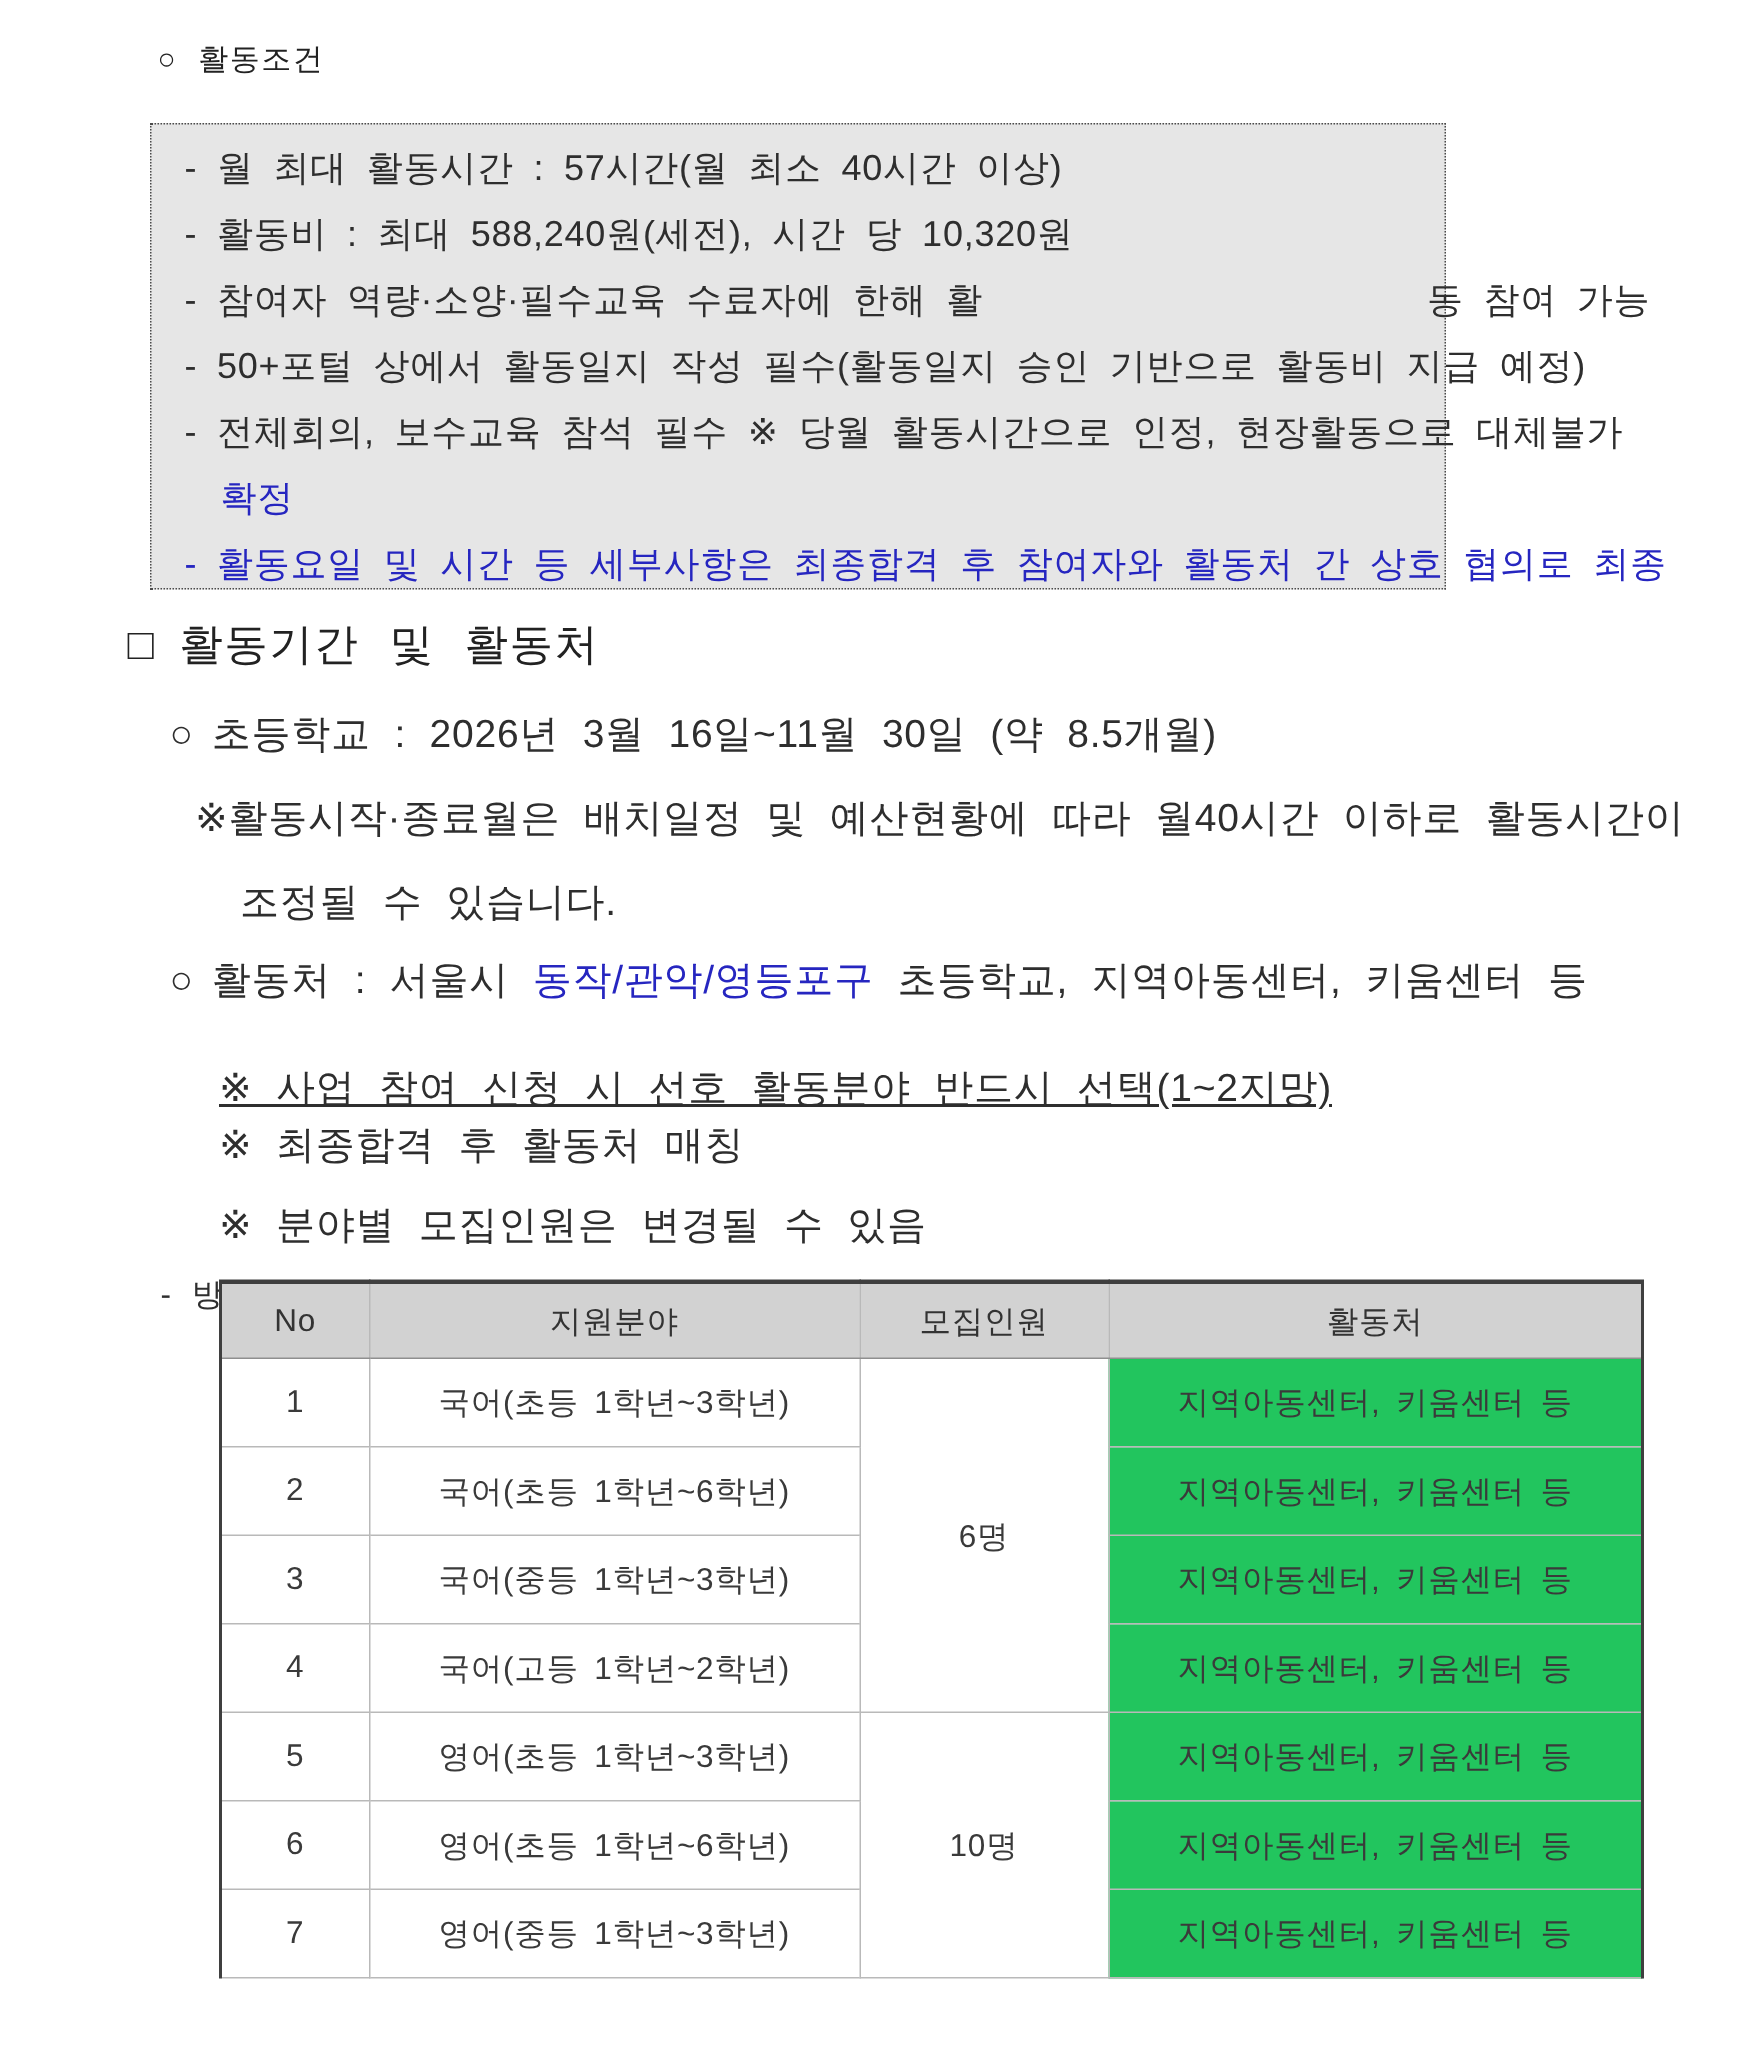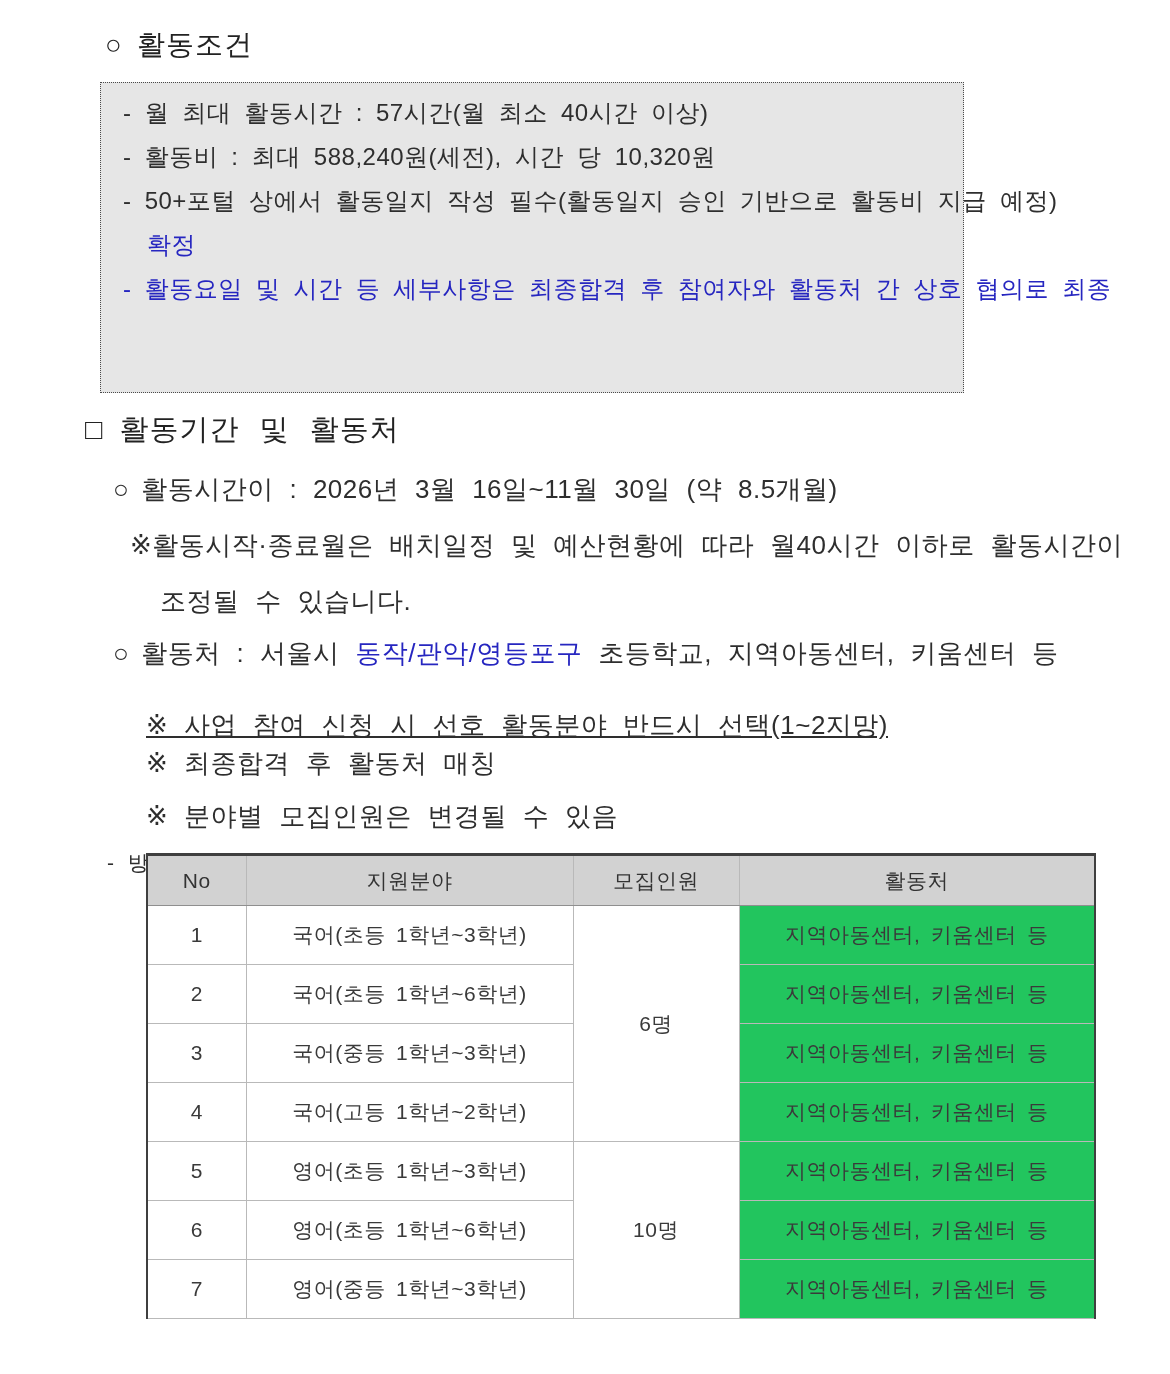--- a/index.html
+++ b/index.html
@@ -13,21 +13,21 @@
     height: 1374px;
     position: relative;
     font-family: "Liberation Sans", "DejaVu Sans", sans-serif;
     color: #2e2e2e;
   }
   .abs { position: absolute; }
 
   
   .h1 {
     left: 105px; top: 26px;
-    font-size: 28px;
+    font-size: 20px;
     letter-spacing: 1px;
     word-spacing: 10px;
     color: #222;
   }
   .h1 .marker { margin-right: 14px; }
 
   
   .cond-box {
     left: 100px; top: 82px;
     width: 864px; height: 311px;
@@ -116,31 +116,35 @@
 </head>
 <body>
 
 <div class="abs h1">
   <span class="marker">○</span><span>활동조건</span>
 </div>
 
 <div class="abs cond-box">
   <div class="box-line">- 월 최대 활동시간 : 57시간(월 최소 40시간 이상)</div>
   <div class="box-line">- 활동비 : 최대 588,240원(세전), 시간 당 10,320원</div>
+  <div class="box-line">
+    <span>- 참여자 역량·소양·필수교육 수료자에 한해 활</span><span class="gap-spacer"></span><span>동 참여 가능</span>
+  </div>
   <div class="box-line">- 50+포털 상에서 활동일지 작성 필수(활동일지 승인 기반으로 활동비 지급 예정)</div>
+  <div class="box-line">- 전체회의, 보수교육 참석 필수 ※ 당월 활동시간으로 인정, 현장활동으로 대체불가</div>
   <div class="box-line blue cont">확정</div>
   <div class="box-line blue">- 활동요일 및 시간 등 세부사항은 최종합격 후 참여자와 활동처 간 상호 협의로 최종</div>
 </div>
 
 <div class="abs h2">
   <span class="marker">□</span><span>활동기간 및 활동처</span>
 </div>
 
 <div class="abs bullet line-period">
-  <span class="marker">○</span><span>활동시간이 : 2026년 3월 16일~11월 30일 (약 8.5개월)</span>
+  <span class="marker">○</span><span>초등학교 : 2026년 3월 16일~11월 30일 (약 8.5개월)</span>
 </div>
 
 <div class="abs bullet note1 blue">※활동시작·종료월은 배치일정 및 예산현황에 따라 월40시간 이하로 활동시간이</div>
 <div class="abs bullet note2 blue">조정될 수 있습니다.</div>
 
 <div class="abs bullet line-site">
   <span class="marker">○</span><span>활동처 : 서울시 </span><span class="blue">동작/관악/영등포구</span><span> 초등학교, 지역아동센터, 키움센터 등</span>
 </div>
 
 <div class="abs bullet note3 blue">※ 사업 참여 신청 시 선호 활동분야 반드시 선택(1~2지망)</div>

